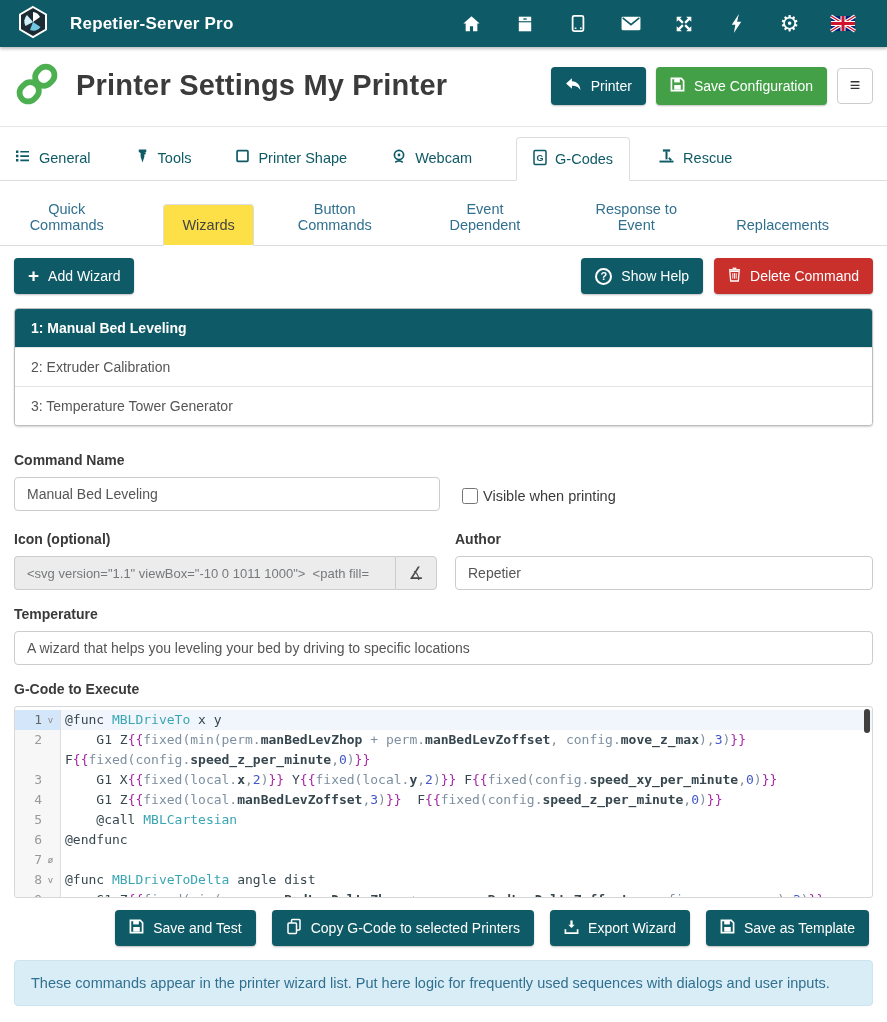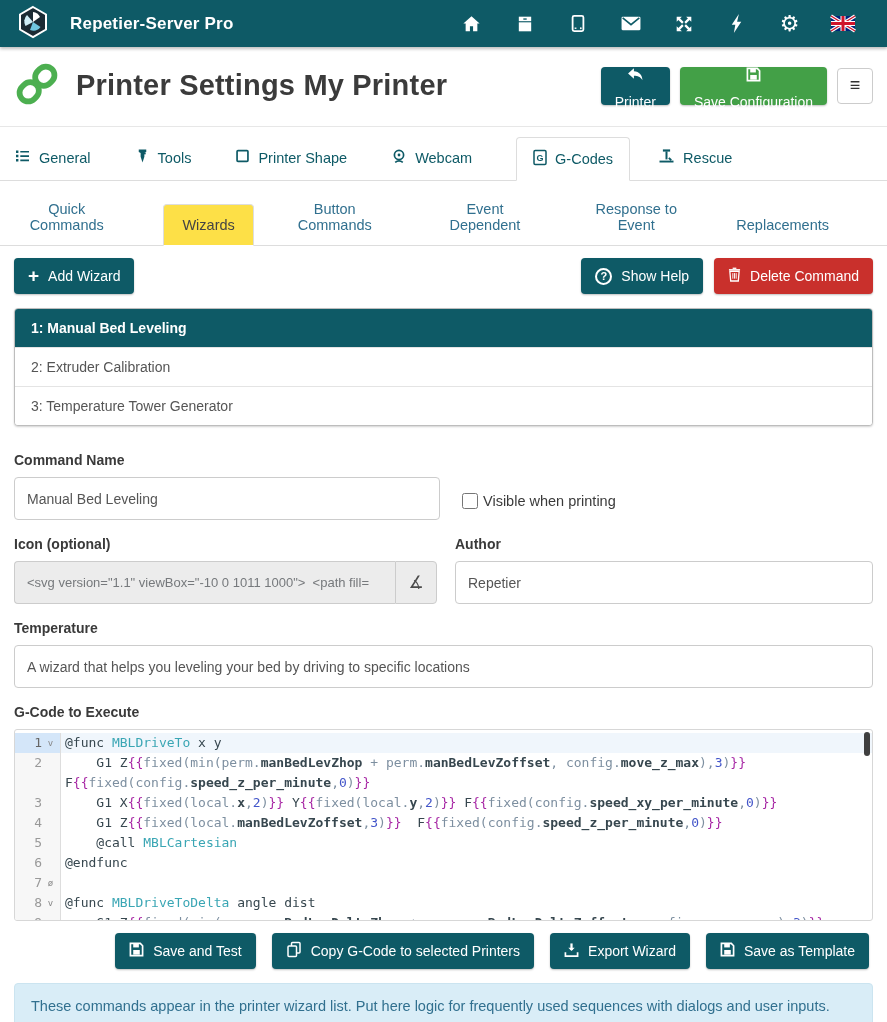--- a/index.html
+++ b/index.html
@@ -39,21 +39,21 @@
     font-family:"Liberation Sans", sans-serif; box-shadow:0 1px 2px rgba(0,0,0,.25);
     white-space:nowrap;
   }
   .btn-teal  { background:#0e5a66; }
   .btn-green { background:#43a047; }
   .btn-red   { background:#c9302c; }
   .btn-menu  {
     background:#fff; color:#333; border:1px solid #ccc; width:36px; padding:0;
     justify-content:center; font-size:18px; font-weight:bold; box-shadow:none;
   }
-  .hdr-btn { height:38px;flex-direction:column; }
+  .hdr-btn { height:38px; }
 
   .help-circle {
     width:17px; height:17px; border:2px solid #fff; border-radius:50%;
     display:inline-flex; align-items:center; justify-content:center;
     font-size:11px; font-weight:bold; line-height:1;
   }
   .plus-glyph { font-size:19px; font-weight:bold; line-height:1; margin-top:-2px; }
 
   
   .tabs { display:flex; align-items:flex-start; padding:10px 8px 0 14px; border-bottom:1px solid #ddd; }
@@ -91,21 +91,21 @@
   .wizard-item { padding:11px 16px; color:#555; font-size:14px; cursor:pointer; border-top:1px solid #e4e4e4; background:#fff; }
   .wizard-item:first-child { border-top:none; }
   .wizard-item.selected { background:#0e5a66; color:#fff; font-weight:600; }
 
   
   .form-area { padding:0 14px; }
   .field-label { font-weight:bold; font-size:14px; color:#3a3a3a; margin:16px 0 9px 0; }
   .grid-2a { display:grid; grid-template-columns:426px 1fr; column-gap:22px; }
   .grid-2b { display:grid; grid-template-columns:423px 1fr; column-gap:18px; }
   .text-input {
-    width:100%; height:43px; border:1px solid #ccc; border-radius:4px; padding:0 12px;
+    width:100%; height:34px; border:1px solid #ccc; border-radius:4px; padding:0 12px;
     font-size:14px; color:#555; font-family:"Liberation Sans", sans-serif; background:#fff; outline:none;
   }
   .checkbox-row { display:flex; align-items:center; gap:5px; height:38px; align-self:end; }
   .checkbox-row input { width:16px; height:16px; margin:0; accent-color:#fff; cursor:pointer; }
   .checkbox-label { font-size:14.5px; color:#3a3a3a; }
 
   .input-group { display:flex; width:100%; }
   .input-group .text-input {
     background:#ececec; color:#76797c; border-radius:4px 0 0 4px; border-right:none;
     font-size:13px; white-space:nowrap; overflow:hidden; text-overflow:clip;

